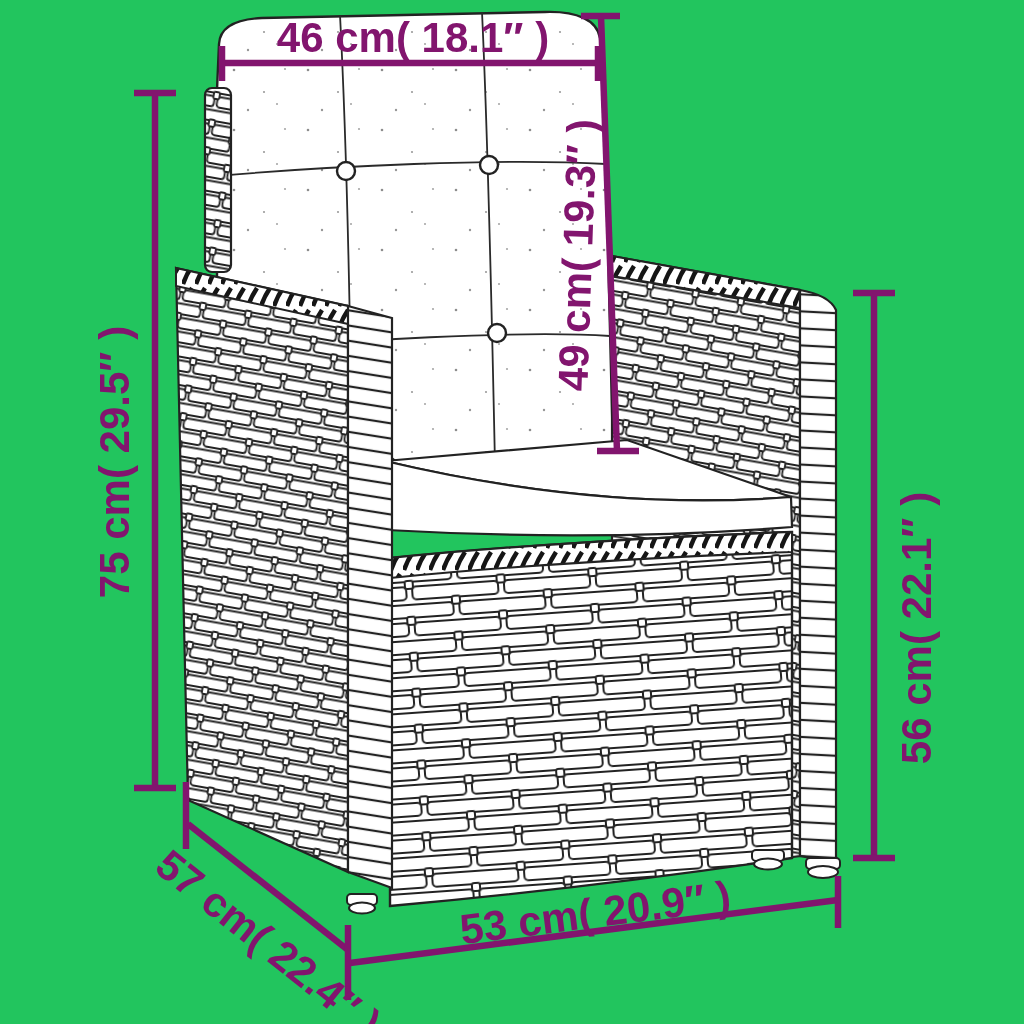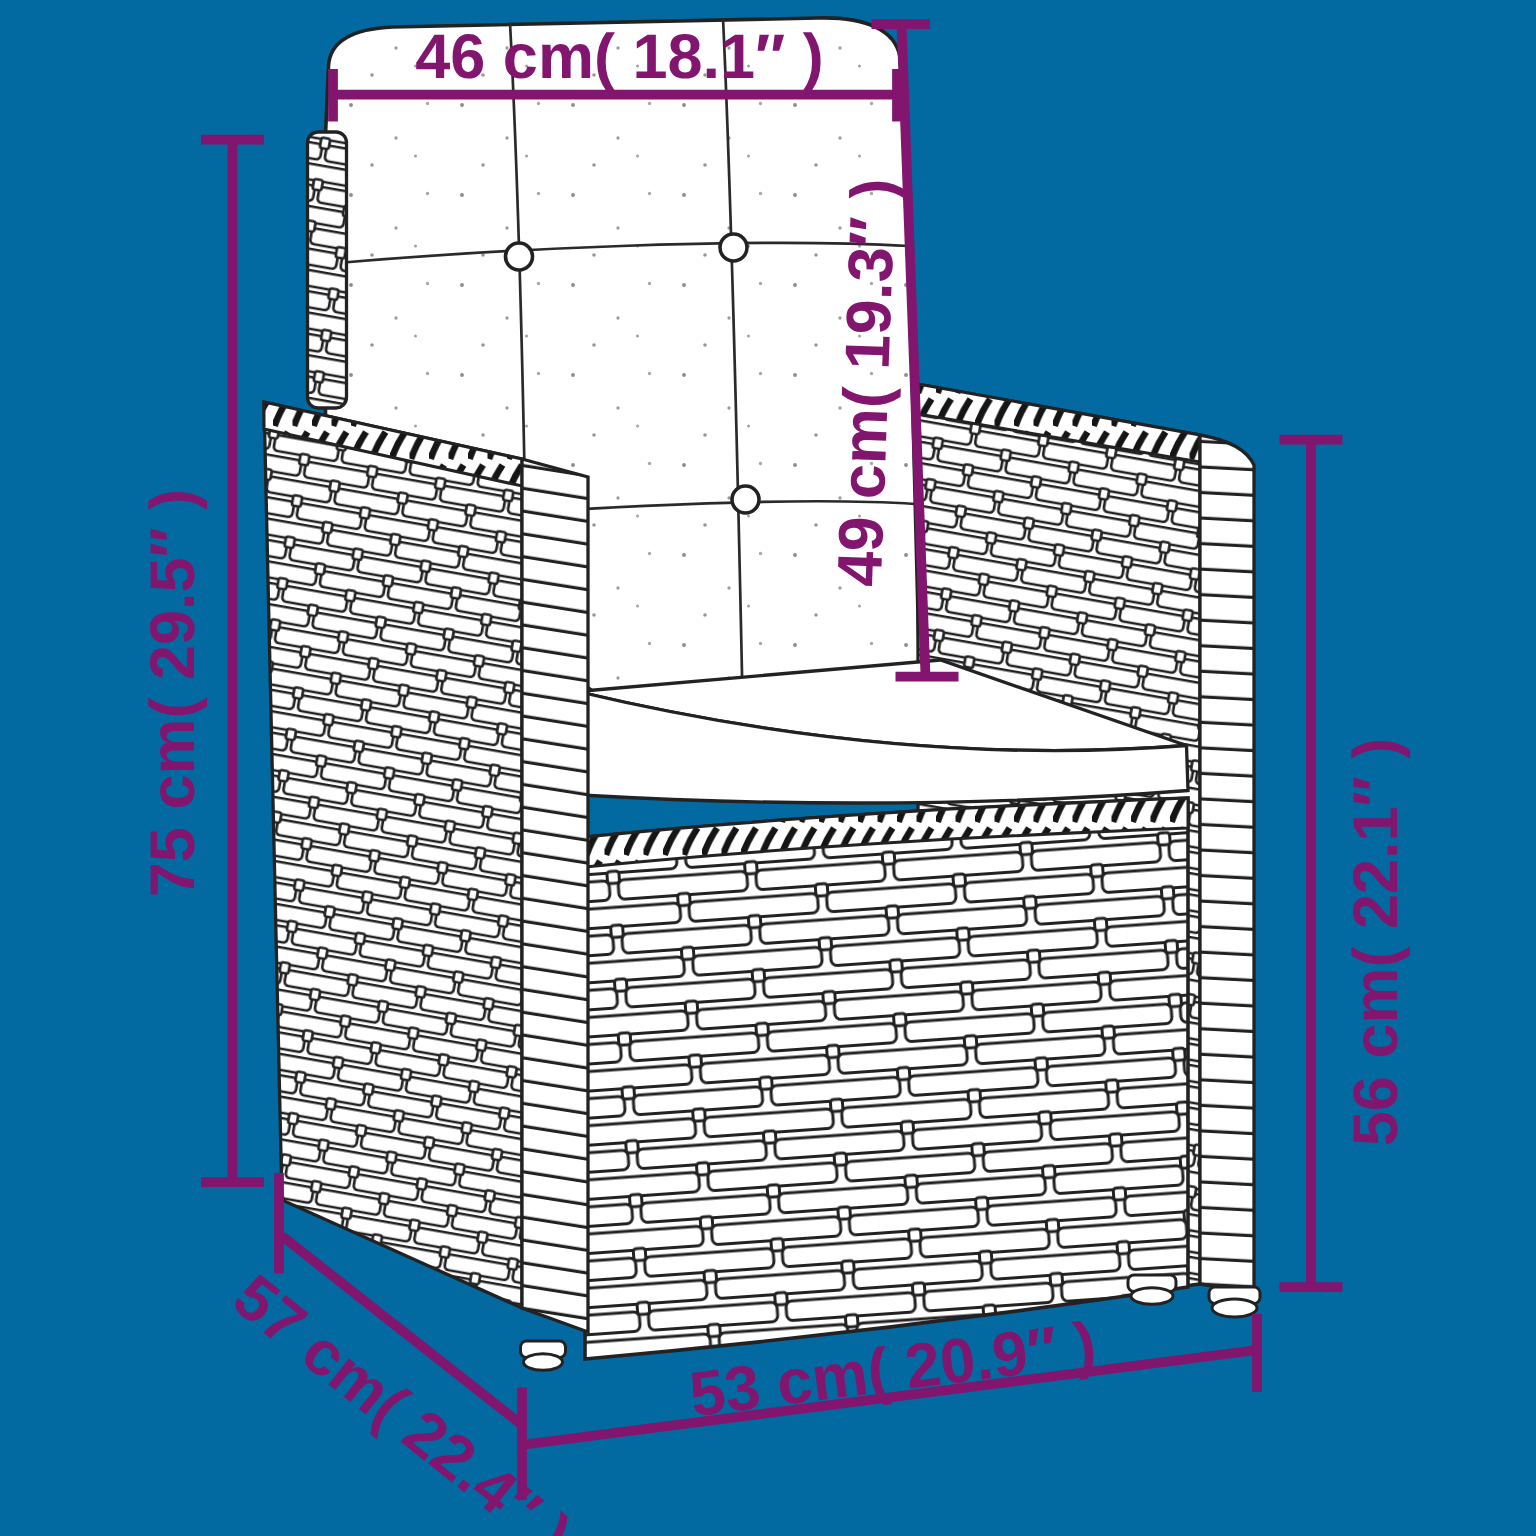--- a/index.html
+++ b/index.html
@@ -1,17 +1,17 @@
 <!DOCTYPE html>
 <html><head>
 <meta charset="utf-8">
 <style>
   html,body{margin:0;padding:0;background:#fff;}
   .stage{
-    position:relative;width:1024px;height:1024px;background:#0369a1;overflow:hidden;
+    position:relative;width:1024px;height:1024px;background:#22c55e;overflow:hidden;
     font-family:"Liberation Sans",sans-serif;
   }
   svg text{
     font-family:"Liberation Sans","DejaVu Sans",sans-serif;
     font-weight:bold;
   }
 </style>
 </head>
 <body>
 

